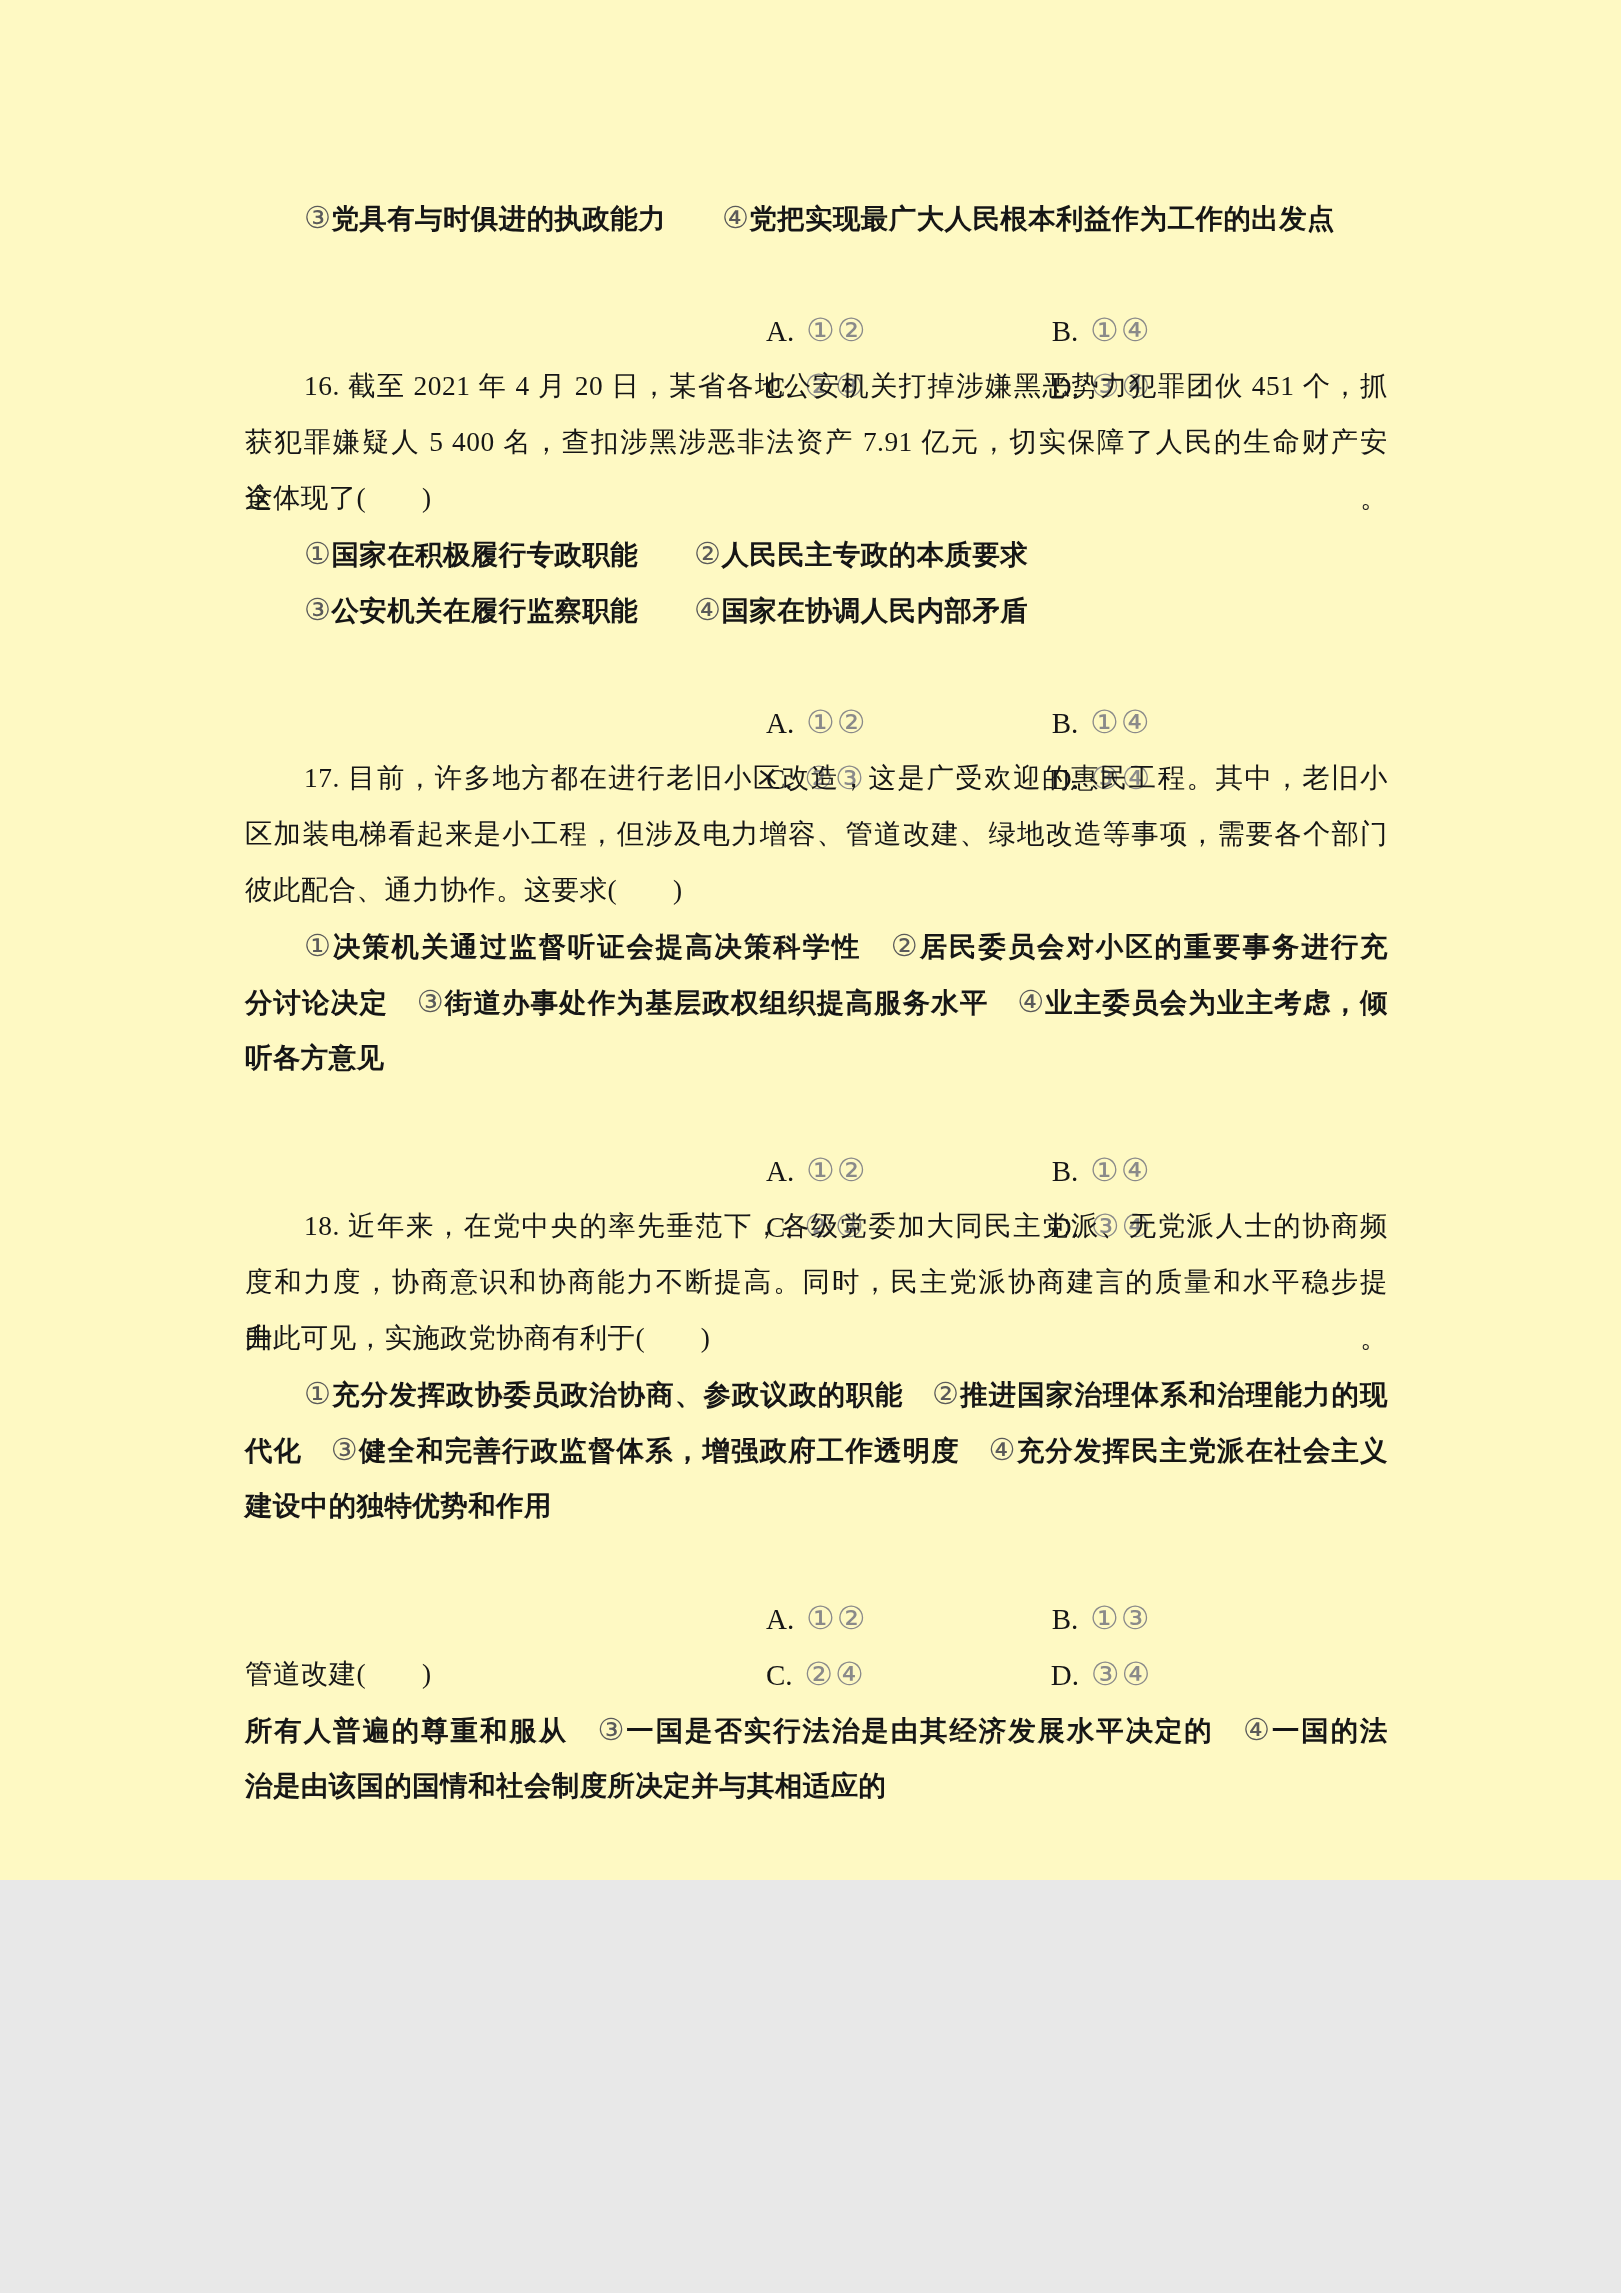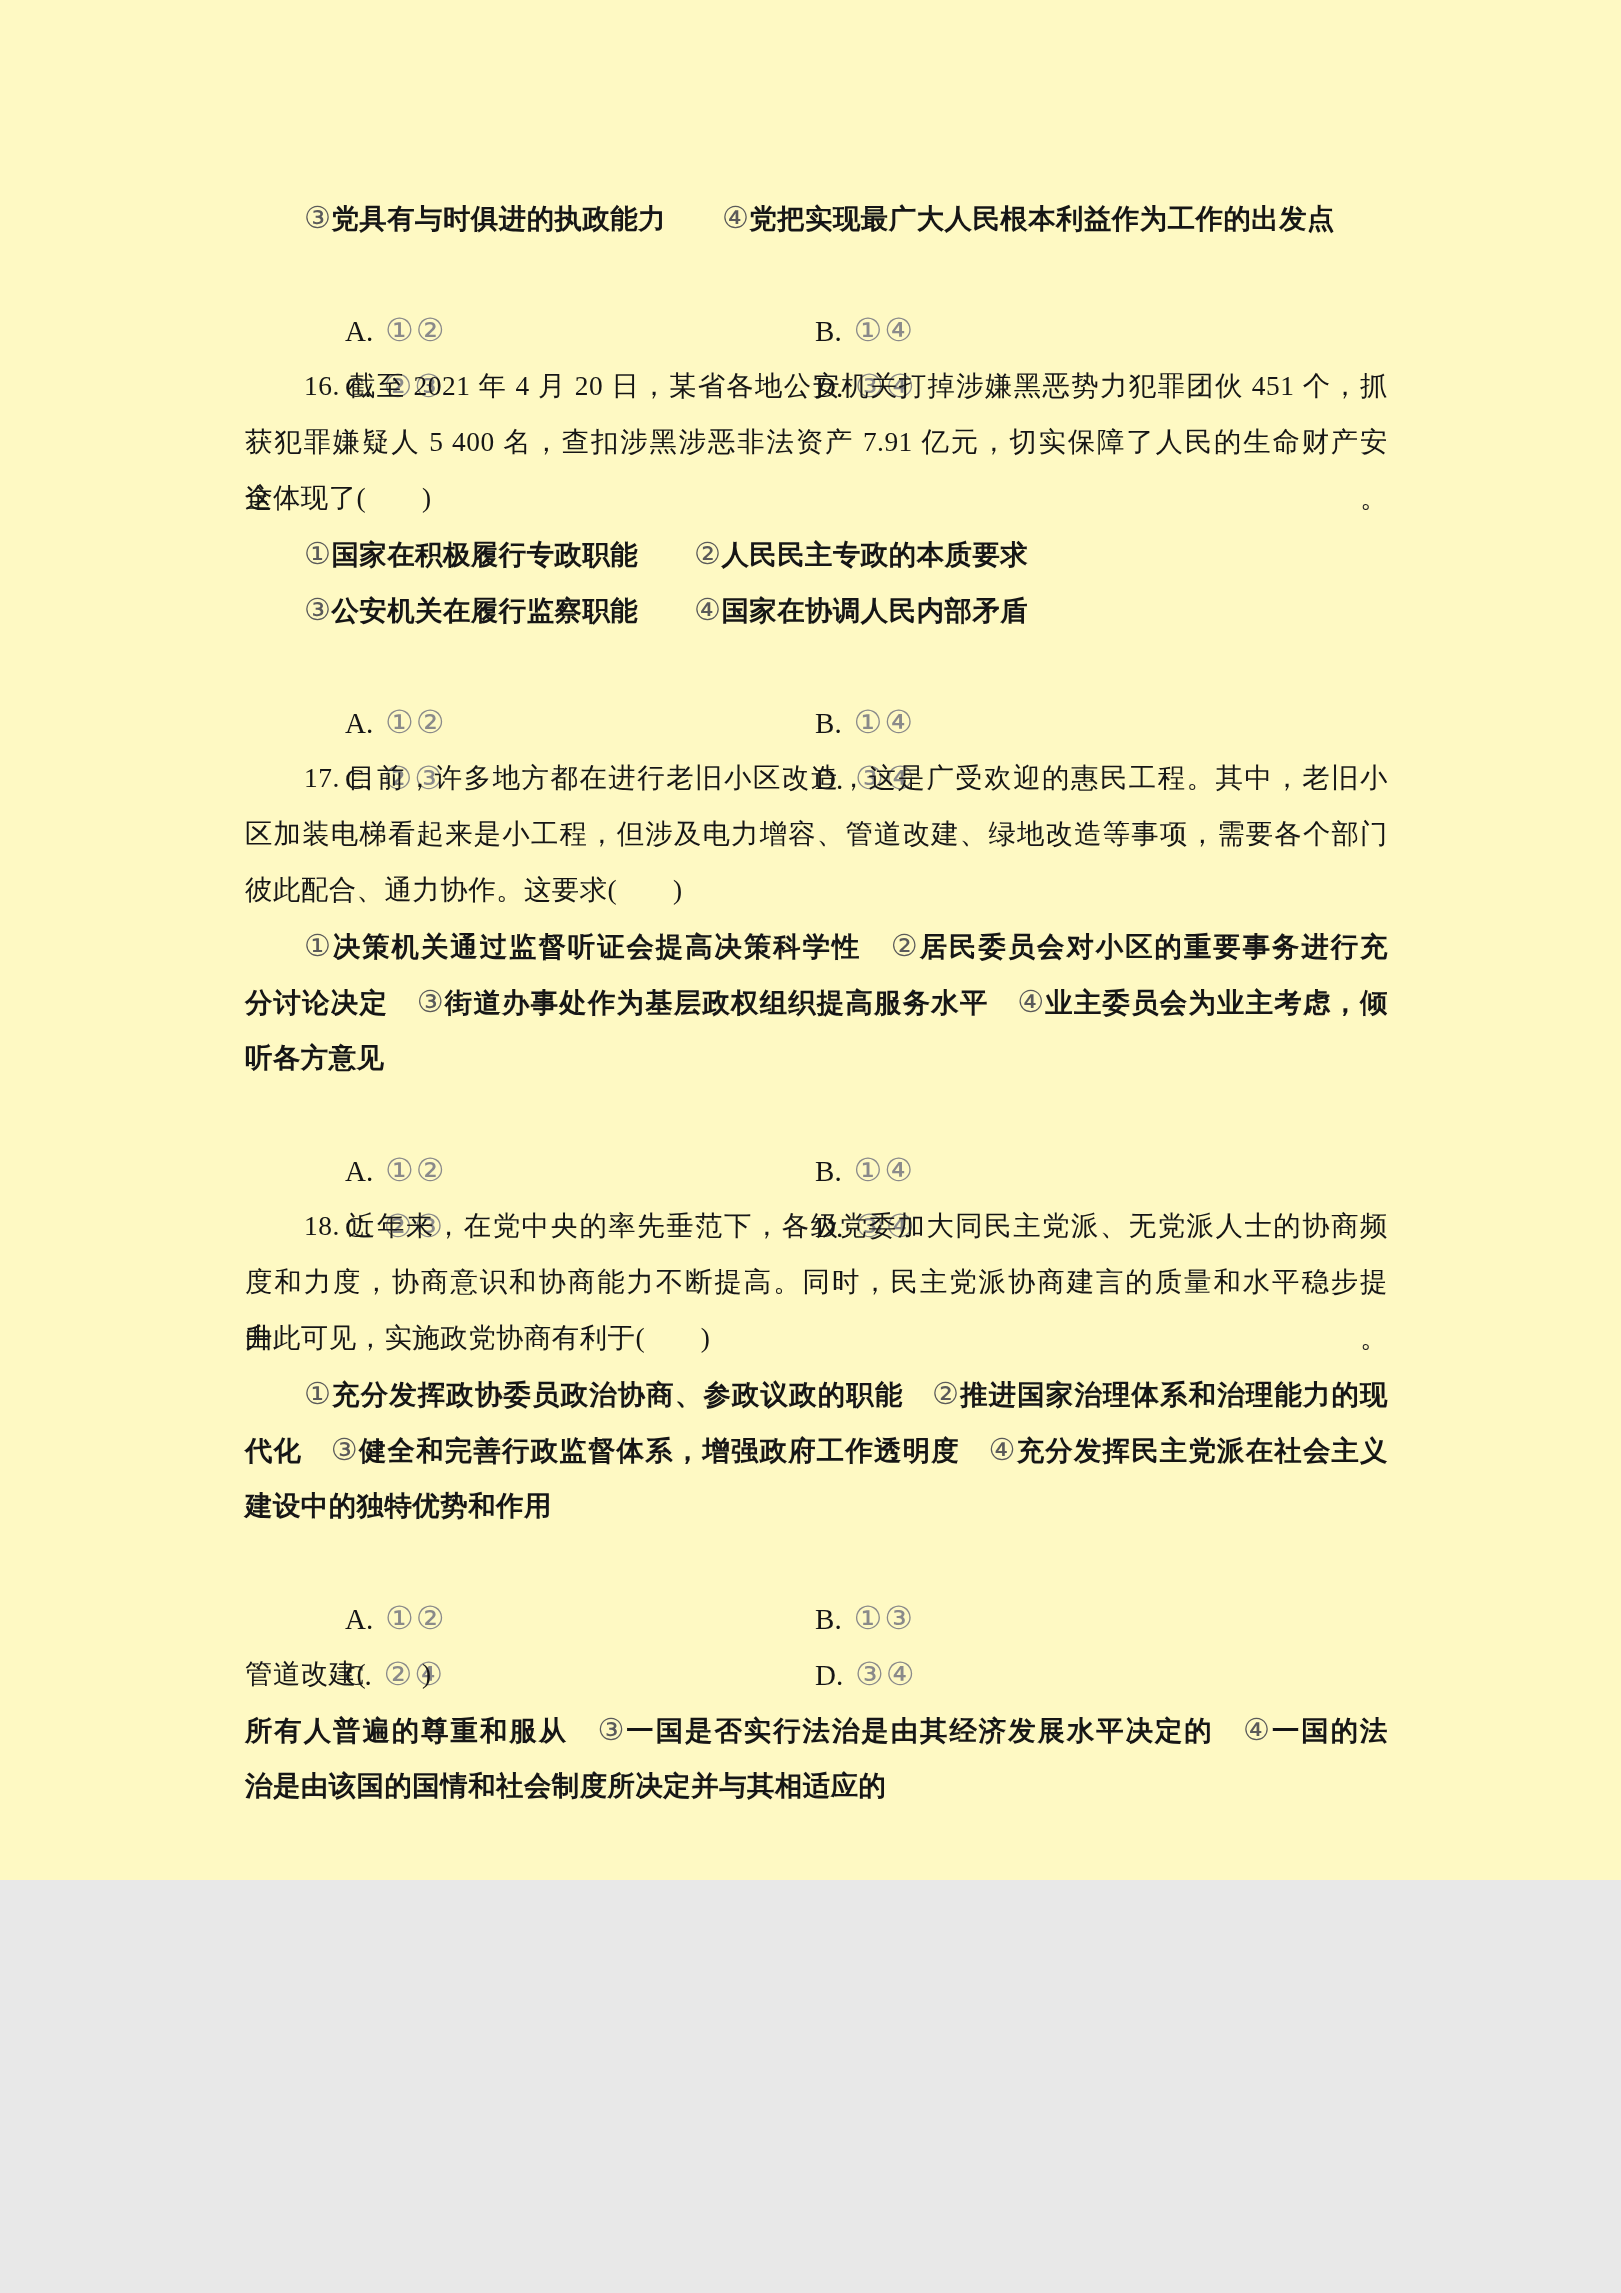--- a/index.html
+++ b/index.html
@@ -28,21 +28,21 @@
     font-family:"DejaVu Sans","Liberation Sans",sans-serif;
     font-weight:700;
     letter-spacing:0.5px;
   }
   .indent{padding-left:59px;}
   .just{white-space:normal;text-align:justify;text-align-last:justify;}
   
   .circ{color:#6a6a6a;font-weight:400;font-size:32px;font-family:"DejaVu Sans","Liberation Sans",sans-serif;}
   .statement .circ{color:#5a5a5a;font-size:30px;}
   
-  .opts{padding-left:59px;font-family:"Liberation Serif","DejaVu Serif",serif;}
+  .opts{padding-left:59px;font-family:"Liberation Serif","DejaVu Serif",serif;text-align:center;}
   .opt-cell{display:inline-block;width:470px;vertical-align:top;}
   .opt-cell-b{display:inline-block;vertical-align:top;}
   .opt-letter{font-size:29px;margin-right:11.8px;}
   .opt-nums{color:#8a8a8a;letter-spacing:2px;}
 </style>
 </head>
 <body>
 
 <div class="page">
   <div class="text-block">

